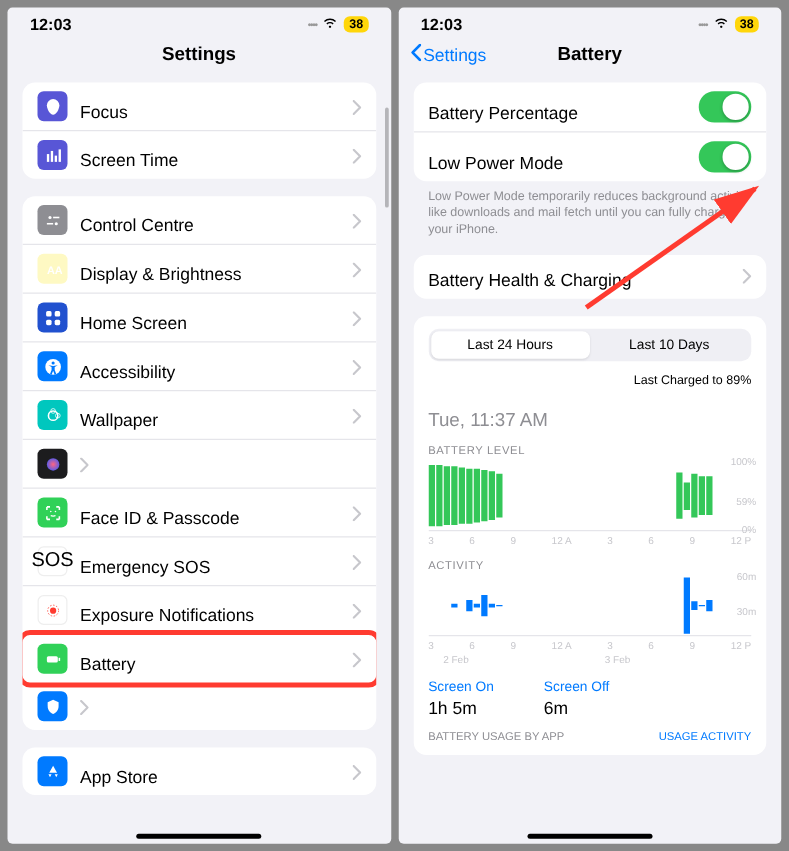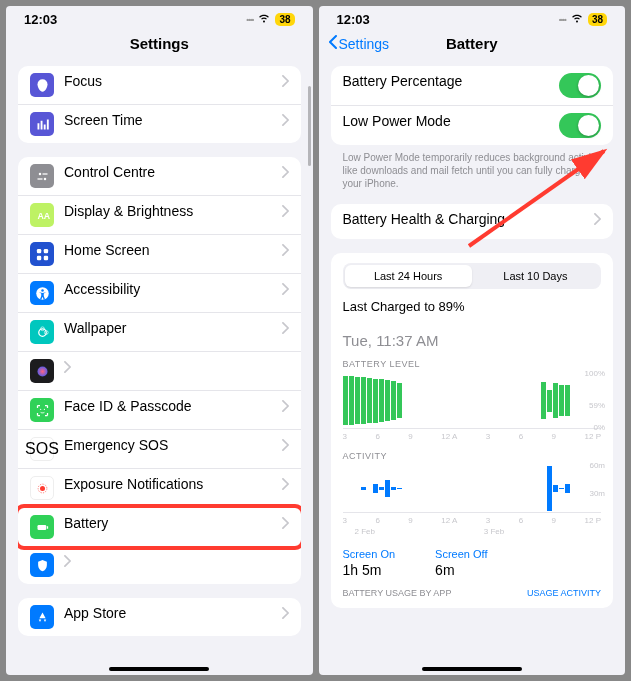--- a/index.html
+++ b/index.html
@@ -10,37 +10,37 @@
 .dots { font-size: 8px; letter-spacing: -1px; color: #999; }
 .wifi-icon svg { width: 14px; height: 11px; }
 .battery-badge { background: #ffd60a; border-radius: 5px; padding: 1px 4px; font-size: 10px; font-weight: 700; }
 .nav { display: flex; align-items: center; justify-content: center; padding: 6px 10px 10px; position: relative; }
 .nav-title { font-size: 15px; font-weight: 600; }
 .nav-back { position: absolute; left: 10px; color: #007aff; display: flex; align-items: center; font-size: 14px; gap: 2px; }
 .chev-back svg { width: 8px; height: 14px; }
 .content { flex: 1; overflow-y: auto; padding: 0 12px 10px; }
 .group { background: #fff; border-radius: 10px; margin-top: 14px; overflow: hidden; }
 .group:first-child { margin-top: 4px; }
-.row { display: flex; align-items: flex-start; padding: 7px 12px; border-bottom: 1px solid #e5e5ea; position: relative; min-height: 35px; }
+.row { display: flex; align-items: flex-end; padding: 7px 12px; border-bottom: 1px solid #e5e5ea; position: relative; min-height: 35px; }
 .row:last-child { border-bottom: none; }
 .icon-box { width: 24px; height: 24px; border-radius: 5px; display: flex; align-items: center; justify-content: center; margin-right: 10px; flex-shrink: 0; }
 .icon-box svg { width: 15px; height: 15px; fill: #fff; }
 .row-label { flex: 1; font-size: 14px; }
 .chev { color: #c7c7cc; }
 .chev svg { width: 7px; height: 12px; }
 .toggle { width: 42px; height: 25px; border-radius: 13px; position: relative; }
 .toggle.on { background: #34c759; }
 .toggle .knob { width: 21px; height: 21px; background: #fff; border-radius: 50%; position: absolute; top: 2px; box-shadow: 0 1px 3px rgba(0,0,0,.3); }
 .toggle.on .knob { right: 2px; }
 .footer-text { font-size: 10px; color: #8e8e93; padding: 6px 12px 0; line-height: 1.3; }
 .highlight { border: 4px solid #ff3b30; border-radius: 10px; margin: -4px; }
 .seg { display: flex; background: #efeff4; border-radius: 8px; padding: 2px; margin-bottom: 10px; }
 .seg-item { flex: 1; text-align: center; padding: 5px; font-size: 11px; font-weight: 500; border-radius: 6px; }
 .seg-item.active { background: #fff; box-shadow: 0 1px 2px rgba(0,0,0,.1); }
-.charge-info { font-size: 13px; }
+.charge-info { font-size: 10px; text-align: right; }
 .charge-time { font-size: 15px; color: #8e8e93; margin-top: 18px; }
 .chart-header { font-size: 9px; color: #8e8e93; margin: 10px 0 4px; letter-spacing: .5px; }
 .chart { height: 56px; position: relative; border-bottom: 1px solid #e5e5ea; display: flex; align-items: center; gap: 1px; }
 .chart-small { height: 48px; }
 .bar-bat { width: 5px; background: #34c759; }
 .chart-ylabel { position: absolute; right: -4px; font-size: 8px; color: #c7c7cc; }
 .y100 { top: -4px; } .y50 { top: 50%; } .y0 { bottom: -4px; }
 .bar-act { width: 5px; background: #007aff; }
 .xaxis { display: flex; justify-content: space-between; font-size: 8px; color: #c7c7cc; margin-top: 3px; }
 .screen-stats { display: flex; gap: 40px; margin-top: 12px; }
@@ -109,21 +109,21 @@
               <circle cx="16" cy="16" r="2" fill="#fff"></circle>
               <rect x="4" y="15" width="8" height="2" fill="#fff"></rect>
             </svg>
           </div>
           <span class="row-label">Control Centre</span>
           <span class="chev"><svg viewBox="0 0 8 14">
               <path d="M1 1l6 6-6 6" stroke="#c7c7cc" stroke-width="2" fill="none" stroke-linecap="round"></path>
             </svg></span>
         </div>
         <div class="row">
-          <div class="icon-box" style="background: #bef264;">
+          <div class="icon-box" style="background: #fef9c3;">
             <svg viewBox="0 0 24 24">
               <text x="4" y="18" font-size="14" font-weight="bold" fill="#fff">AA</text>
             </svg>
           </div>
           <span class="row-label">Display &amp; Brightness</span>
           <span class="chev"><svg viewBox="0 0 8 14">
               <path d="M1 1l6 6-6 6" stroke="#c7c7cc" stroke-width="2" fill="none" stroke-linecap="round"></path>
             </svg></span>
         </div>
         <div class="row">

